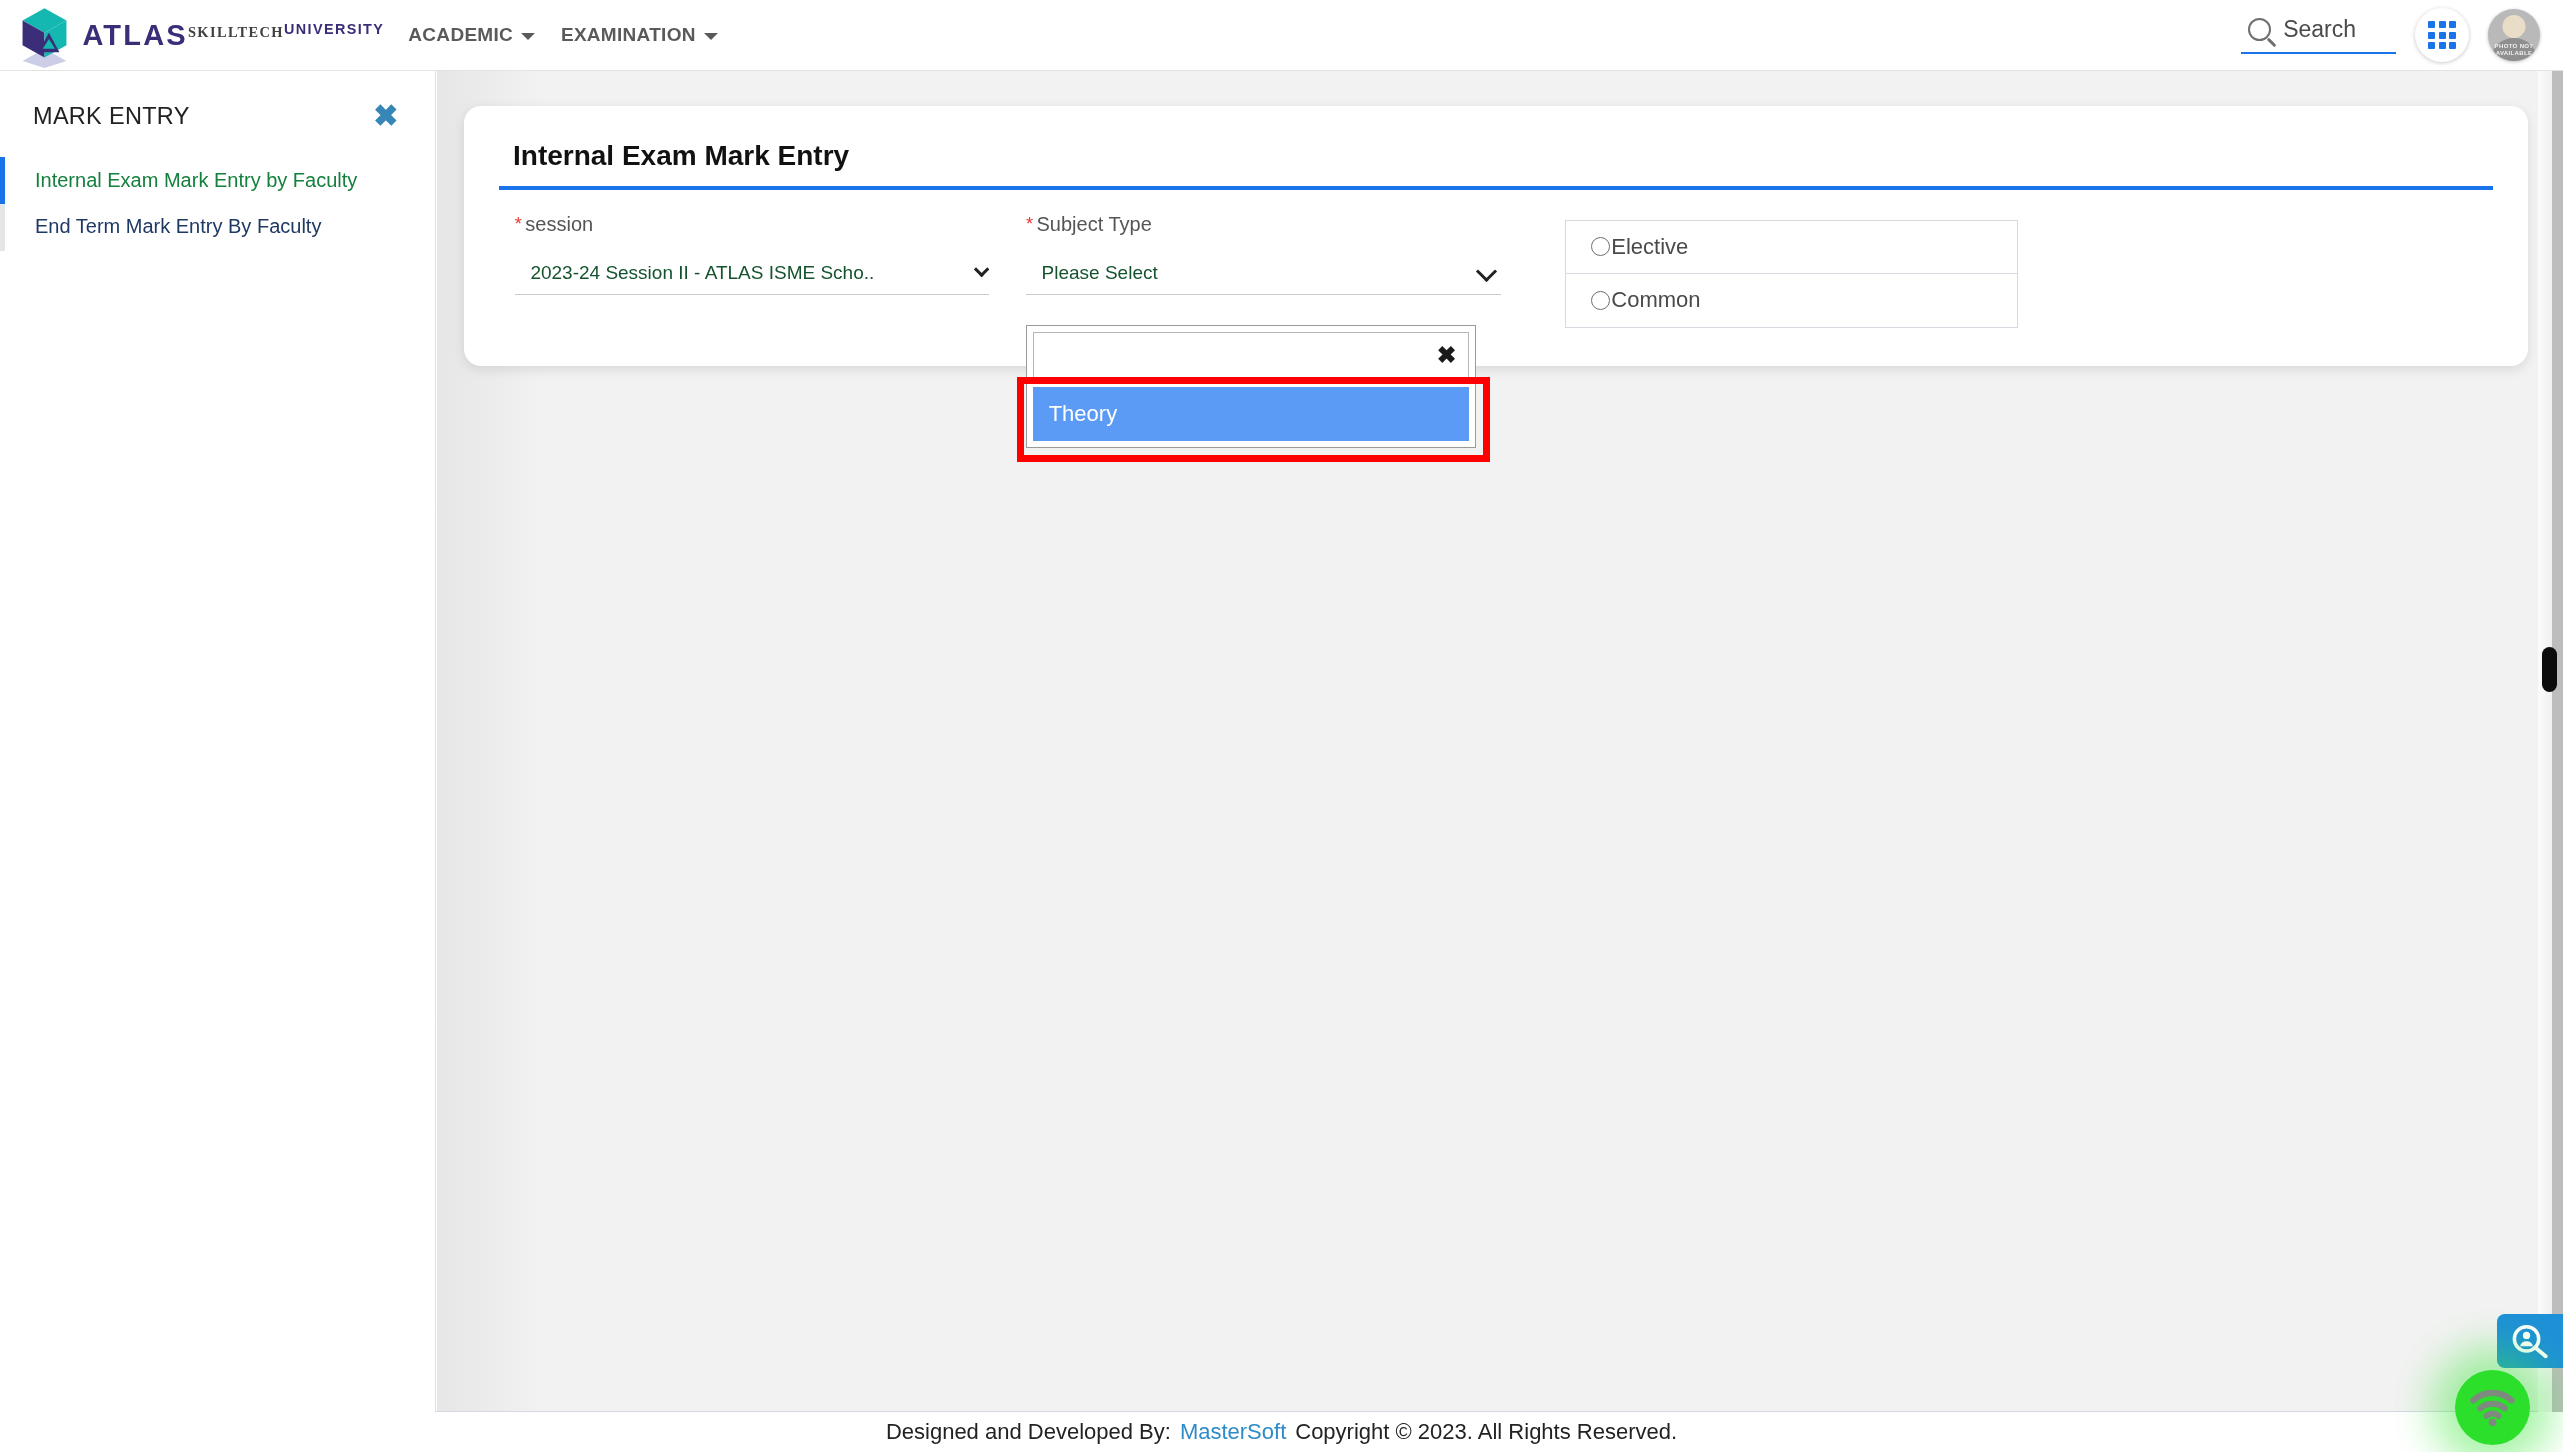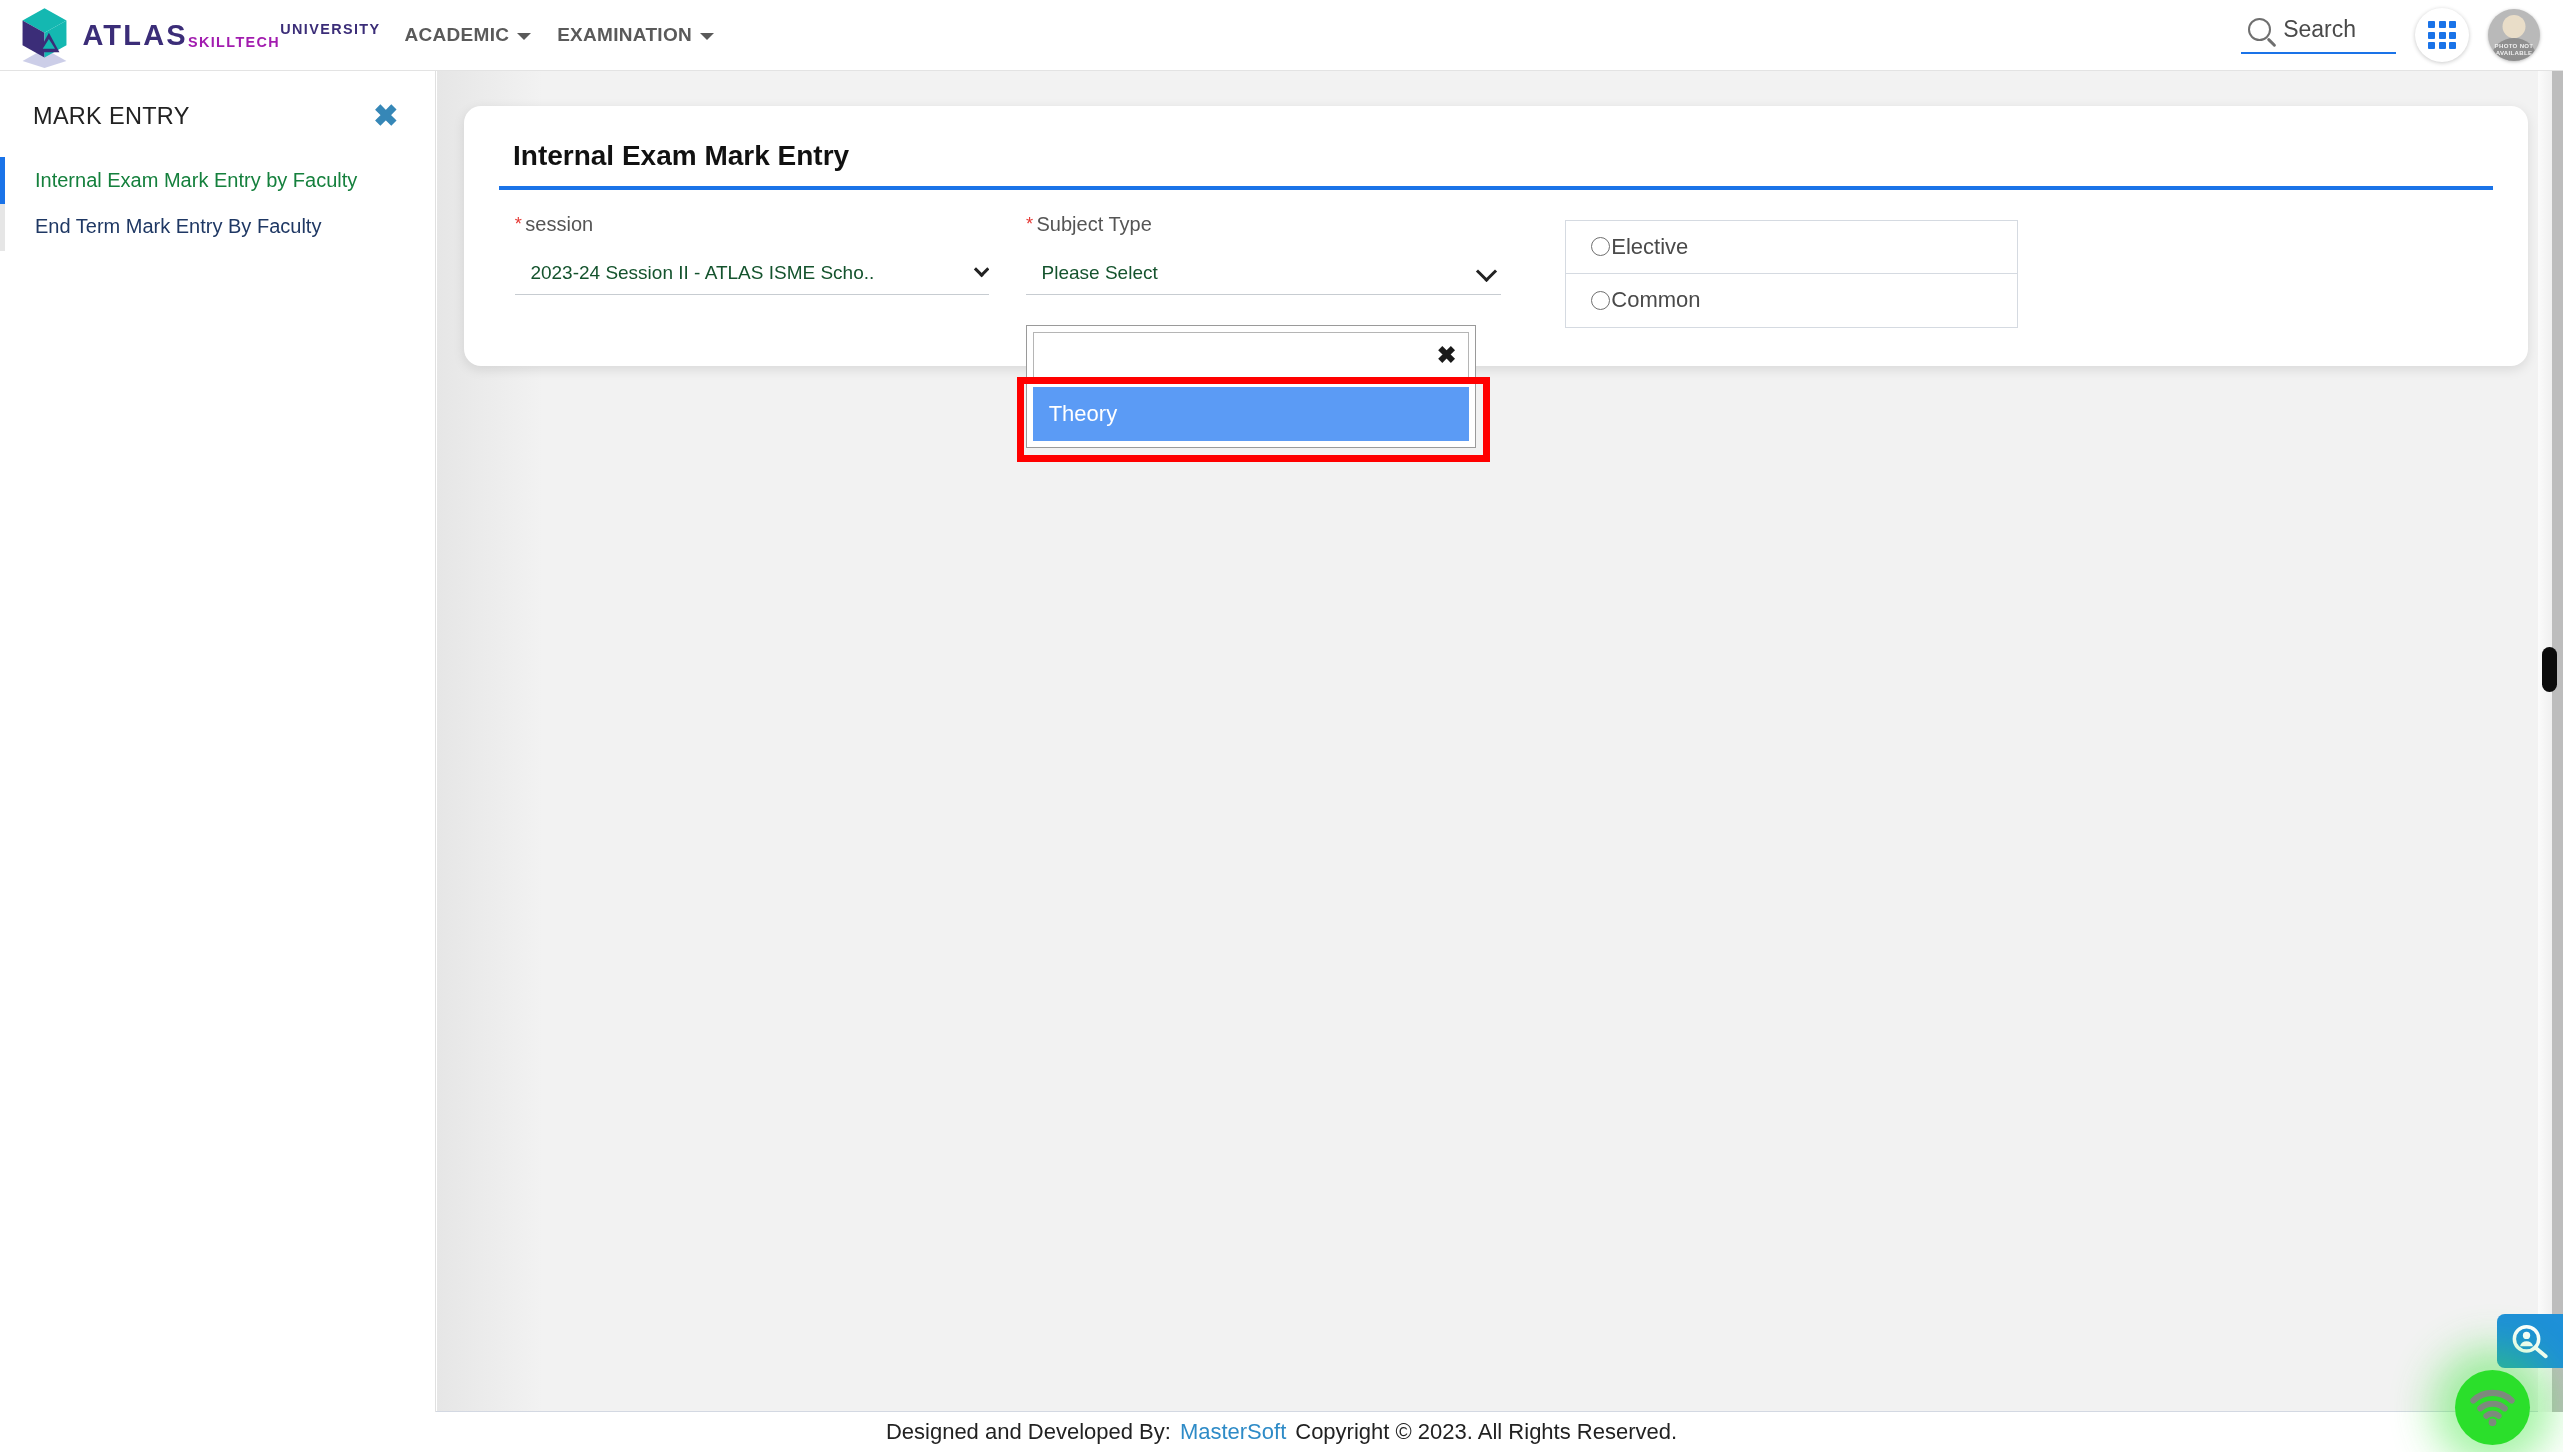--- a/index.html
+++ b/index.html
@@ -50,22 +50,23 @@
   .wm-atlas {
     font-size: 29px;
     font-weight: 700;
     letter-spacing: 2.2px;
     color: #3b2d78;
   }
   .wm-skill {
     font-size: 14.4px;
     font-weight: 700;
     letter-spacing: 1.4px;
-    color: #a21caf;
-    margin-top: 14px;
+    color: #404040;
+    margin-top: 4px;
+    font-family: Liberation Serif, serif;
   }
   .wm-univ {
     font-size: 14.4px;
     font-weight: 700;
     letter-spacing: 1.4px;
     color: #3b2d78;
     margin-top: 1.7px;
   }
 
   .nav {

